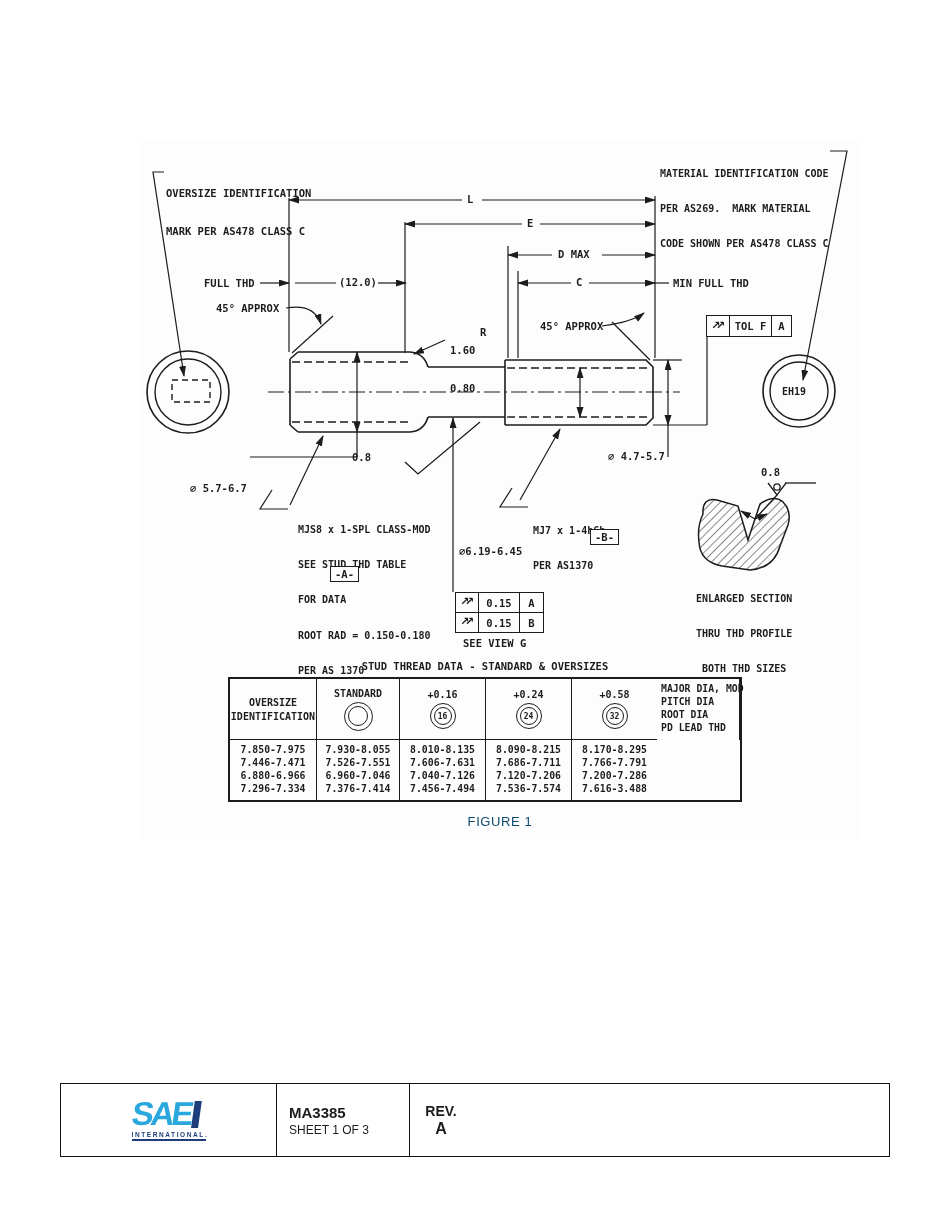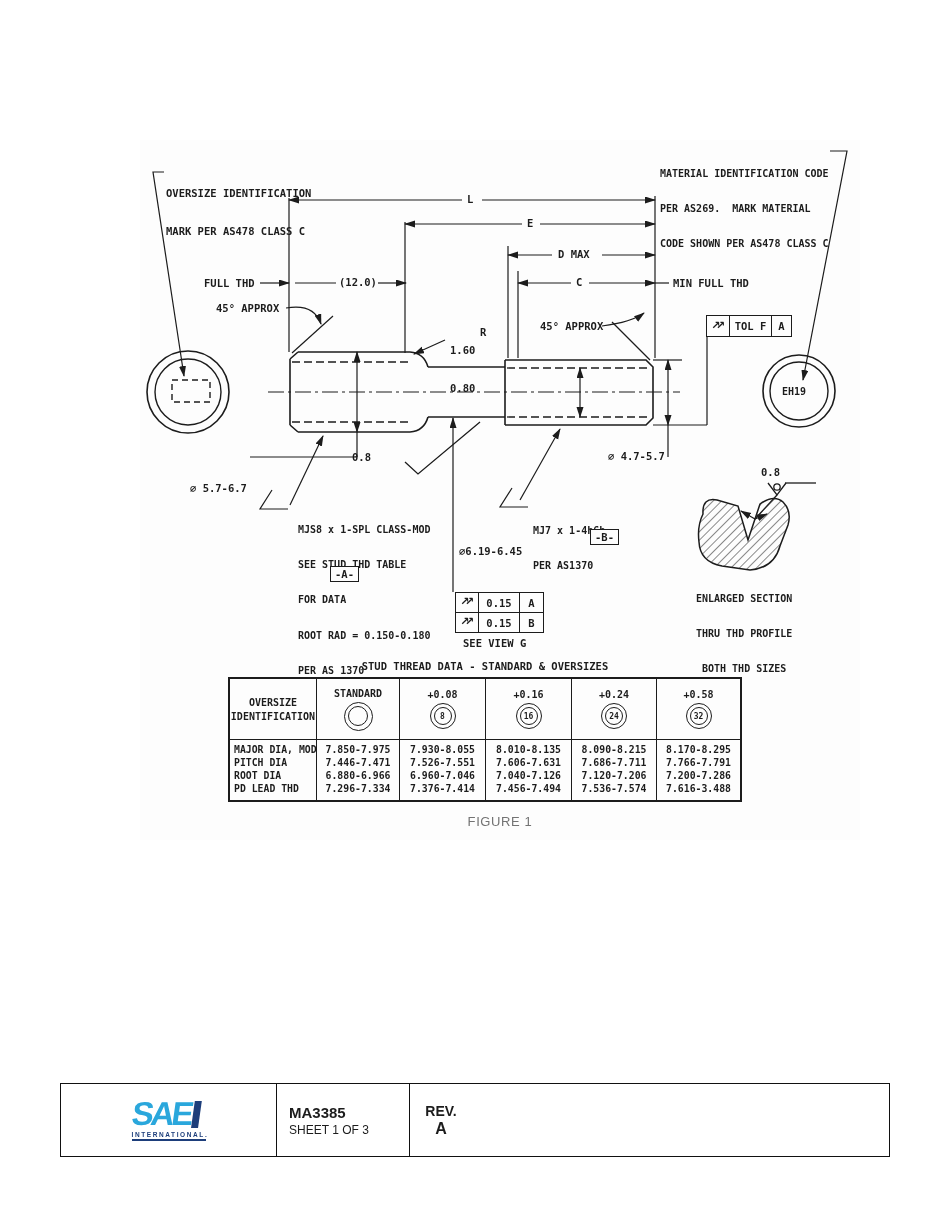--- a/index.html
+++ b/index.html
@@ -29,21 +29,21 @@
   .thd-cell.lastcol{border-right:none;} .thd-cell.lastrow{border-bottom:none;}
   .thd-cell .hdr-label{margin-bottom:3px;white-space:pre;}
   .mark-circle{border:1.6px solid #1c1c1c;border-radius:50%;width:24px;height:24px;display:flex;align-items:center;justify-content:center;}
   .mark-circle .inner{border:1.4px solid #1c1c1c;border-radius:50%;width:16px;height:16px;display:flex;align-items:center;justify-content:center;
                       font:bold 8px "DejaVu Sans Mono",monospace;}
   .mark-circle.std{width:27px;height:27px;} .mark-circle.std .inner{width:18px;height:18px;}
   .data-lines{align-items:flex-start;justify-content:flex-start;padding:3px 0 0 4px;box-sizing:border-box;}
   .data-lines div{font:bold 9.8px/13px "DejaVu Sans Mono",monospace;white-space:pre;}
   .data-lines.nums{align-items:center;padding-left:0;}
   .fig-caption{position:absolute;left:0;top:674px;width:720px;text-align:center;
-               font:13px "Liberation Sans",sans-serif;letter-spacing:0.6px;color:#737373;}
+               font:13px "Liberation Sans",sans-serif;letter-spacing:0.6px;color:#0c4a6e;}
   
   .title-block{position:absolute;left:60px;top:1083px;width:830px;height:74px;border:1.8px solid #111;
                box-sizing:border-box;display:flex;background:#fff;}
   .tb-col{border-right:1.8px solid #111;box-sizing:border-box;}
   .tb-col:last-child{border-right:none;}
   .tb-logo{width:216px;display:flex;align-items:center;justify-content:center;}
   .tb-main{width:419px;display:flex;flex-direction:column;}
   .tb-head{height:23px;border-bottom:2px solid #111;display:flex;align-items:center;justify-content:center;
            font:bold 16.5px "Liberation Sans",sans-serif;letter-spacing:0.2px;}
   .tb-sub{flex:1;display:flex;flex-direction:column;align-items:center;justify-content:center;
@@ -251,26 +251,20 @@
       <div class="hdr-label">OVERSIZE</div>
       <div class="hdr-label" style="margin-bottom:0;">IDENTIFICATION</div>
     </div>
     <div class="thd-cell">
       <div class="hdr-label">STANDARD</div>
       <div class="mark-circle std">
           <div class="inner"></div>
         </div>
     </div>
     <div class="thd-cell">
-      <div class="hdr-label">+0.08</div>
-      <div class="mark-circle">
-          <div class="inner">8</div>
-        </div>
-    </div>
-    <div class="thd-cell">
       <div class="hdr-label">+0.16</div>
       <div class="mark-circle">
           <div class="inner">16</div>
         </div>
     </div>
     <div class="thd-cell">
       <div class="hdr-label">+0.24</div>
       <div class="mark-circle">
           <div class="inner">24</div>
         </div>

